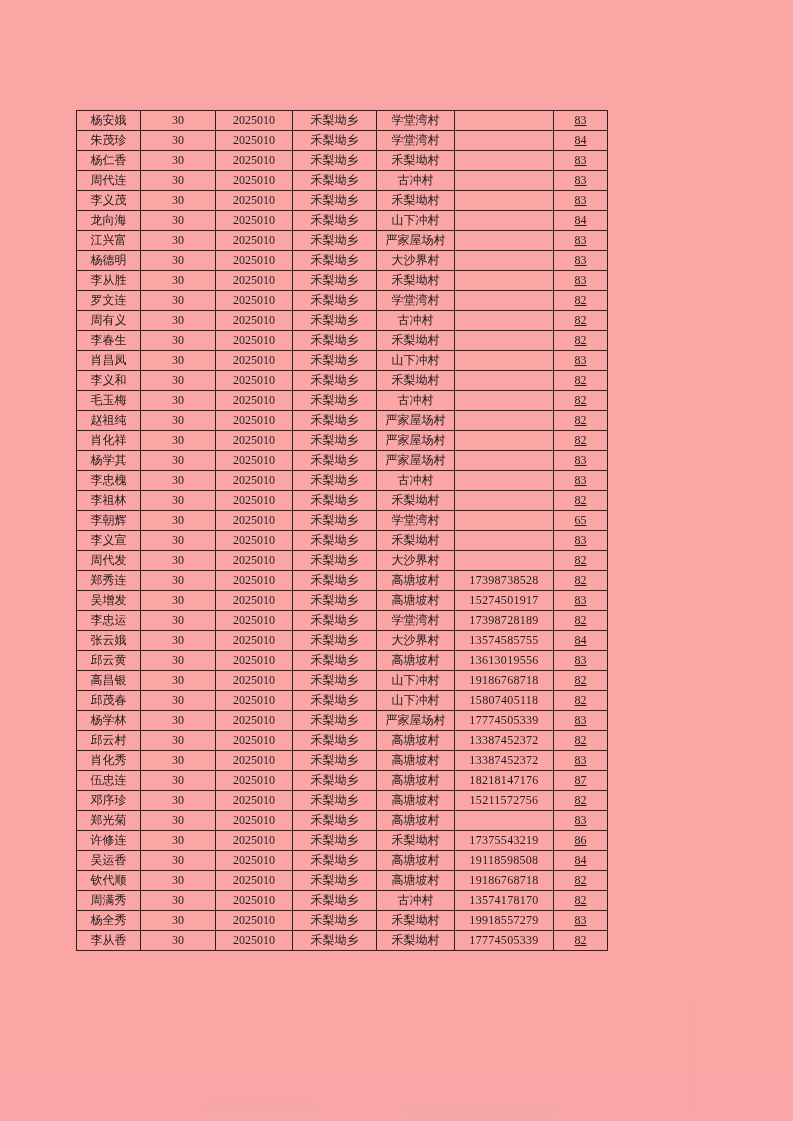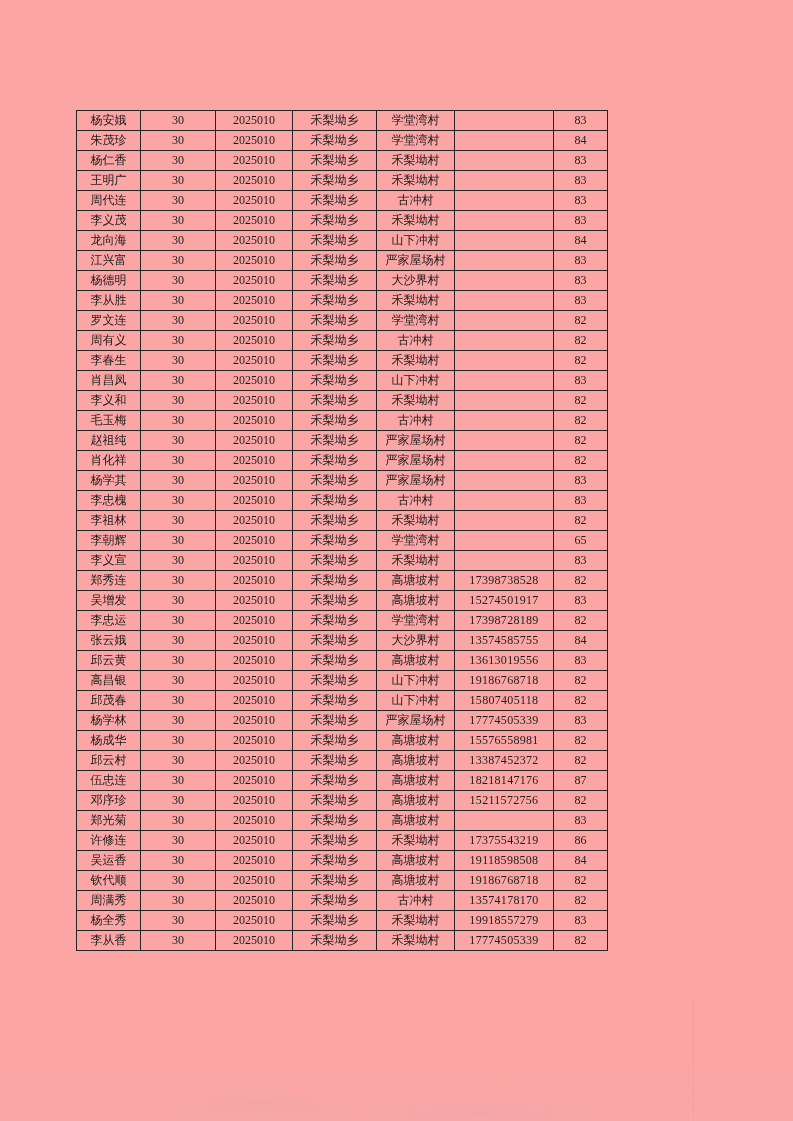--- a/index.html
+++ b/index.html
@@ -58,21 +58,21 @@
     line-height: 19px;
   }
   col.c-name     { width: 64px; }
   col.c-quota    { width: 75px; }
   col.c-code     { width: 77px; }
   col.c-township { width: 84px; }
   col.c-village  { width: 78px; }
   col.c-phone    { width: 99px; }
   col.c-score    { width: 54px; }
   td.cell-phone  { font-size: 12px; letter-spacing: 0.3px; }
-  td.cell-score  { font-size: 12px; }
+  td.cell-score  { font-size: 12px; text-decoration: underline; }
 </style>
 </head>
 <body>
 
 <div class="sheet">
   <table class="roster">
     <colgroup>
       <col class="c-name">
       <col class="c-quota">
       <col class="c-code">
@@ -103,29 +103,20 @@
         <tr>
           <td class="cell-name">杨仁香</td>
           <td class="cell-quota">30</td>
           <td class="cell-code">2025010</td>
           <td class="cell-township">禾梨坳乡</td>
           <td class="cell-village">禾梨坳村</td>
           <td class="cell-phone"></td>
           <td class="cell-score">83</td>
         </tr>
         <tr>
-          <td class="cell-name">王明广</td>
-          <td class="cell-quota">30</td>
-          <td class="cell-code">2025010</td>
-          <td class="cell-township">禾梨坳乡</td>
-          <td class="cell-village">禾梨坳村</td>
-          <td class="cell-phone"></td>
-          <td class="cell-score">83</td>
-        </tr>
-        <tr>
           <td class="cell-name">周代连</td>
           <td class="cell-quota">30</td>
           <td class="cell-code">2025010</td>
           <td class="cell-township">禾梨坳乡</td>
           <td class="cell-village">古冲村</td>
           <td class="cell-phone"></td>
           <td class="cell-score">83</td>
         </tr>
         <tr>
           <td class="cell-name">李义茂</td>
@@ -281,20 +272,29 @@
           <td class="cell-score">65</td>
         </tr>
         <tr>
           <td class="cell-name">李义宣</td>
           <td class="cell-quota">30</td>
           <td class="cell-code">2025010</td>
           <td class="cell-township">禾梨坳乡</td>
           <td class="cell-village">禾梨坳村</td>
           <td class="cell-phone"></td>
           <td class="cell-score">83</td>
+        </tr>
+        <tr>
+          <td class="cell-name">周代发</td>
+          <td class="cell-quota">30</td>
+          <td class="cell-code">2025010</td>
+          <td class="cell-township">禾梨坳乡</td>
+          <td class="cell-village">大沙界村</td>
+          <td class="cell-phone"></td>
+          <td class="cell-score">82</td>
         </tr>
         <tr>
           <td class="cell-name">郑秀连</td>
           <td class="cell-quota">30</td>
           <td class="cell-code">2025010</td>
           <td class="cell-township">禾梨坳乡</td>
           <td class="cell-village">高塘坡村</td>
           <td class="cell-phone">17398738528</td>
           <td class="cell-score">82</td>
         </tr>
@@ -355,36 +355,36 @@
         <tr>
           <td class="cell-name">杨学林</td>
           <td class="cell-quota">30</td>
           <td class="cell-code">2025010</td>
           <td class="cell-township">禾梨坳乡</td>
           <td class="cell-village">严家屋场村</td>
           <td class="cell-phone">17774505339</td>
           <td class="cell-score">83</td>
         </tr>
         <tr>
-          <td class="cell-name">杨成华</td>
-          <td class="cell-quota">30</td>
-          <td class="cell-code">2025010</td>
-          <td class="cell-township">禾梨坳乡</td>
-          <td class="cell-village">高塘坡村</td>
-          <td class="cell-phone">15576558981</td>
-          <td class="cell-score">82</td>
-        </tr>
-        <tr>
           <td class="cell-name">邱云村</td>
           <td class="cell-quota">30</td>
           <td class="cell-code">2025010</td>
           <td class="cell-township">禾梨坳乡</td>
           <td class="cell-village">高塘坡村</td>
           <td class="cell-phone">13387452372</td>
           <td class="cell-score">82</td>
+        </tr>
+        <tr>
+          <td class="cell-name">肖化秀</td>
+          <td class="cell-quota">30</td>
+          <td class="cell-code">2025010</td>
+          <td class="cell-township">禾梨坳乡</td>
+          <td class="cell-village">高塘坡村</td>
+          <td class="cell-phone">13387452372</td>
+          <td class="cell-score">83</td>
         </tr>
         <tr>
           <td class="cell-name">伍忠连</td>
           <td class="cell-quota">30</td>
           <td class="cell-code">2025010</td>
           <td class="cell-township">禾梨坳乡</td>
           <td class="cell-village">高塘坡村</td>
           <td class="cell-phone">18218147176</td>
           <td class="cell-score">87</td>
         </tr>

